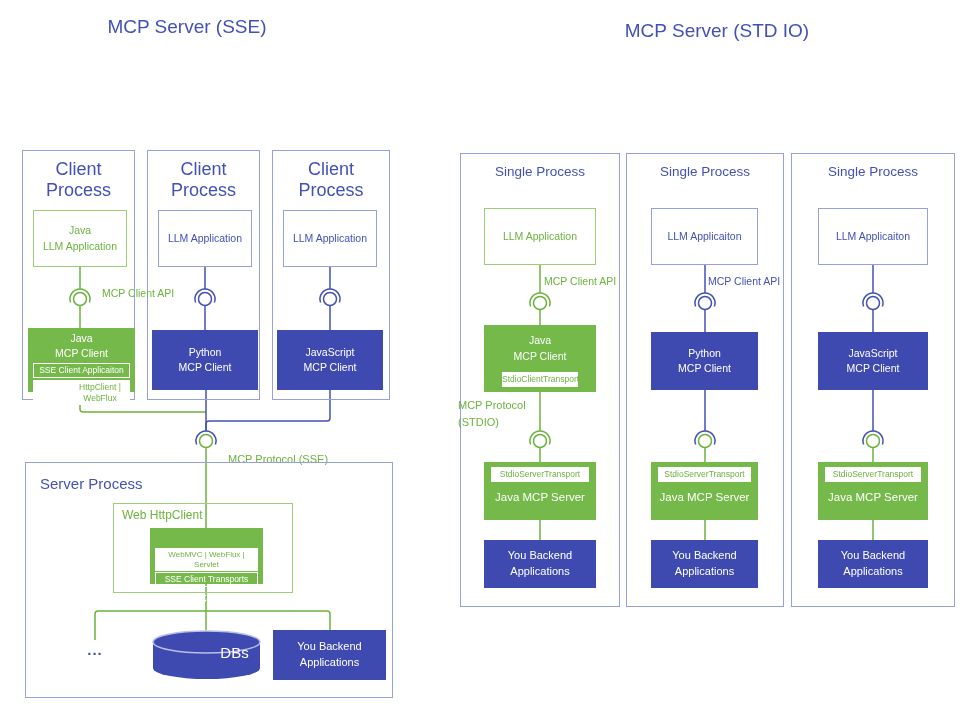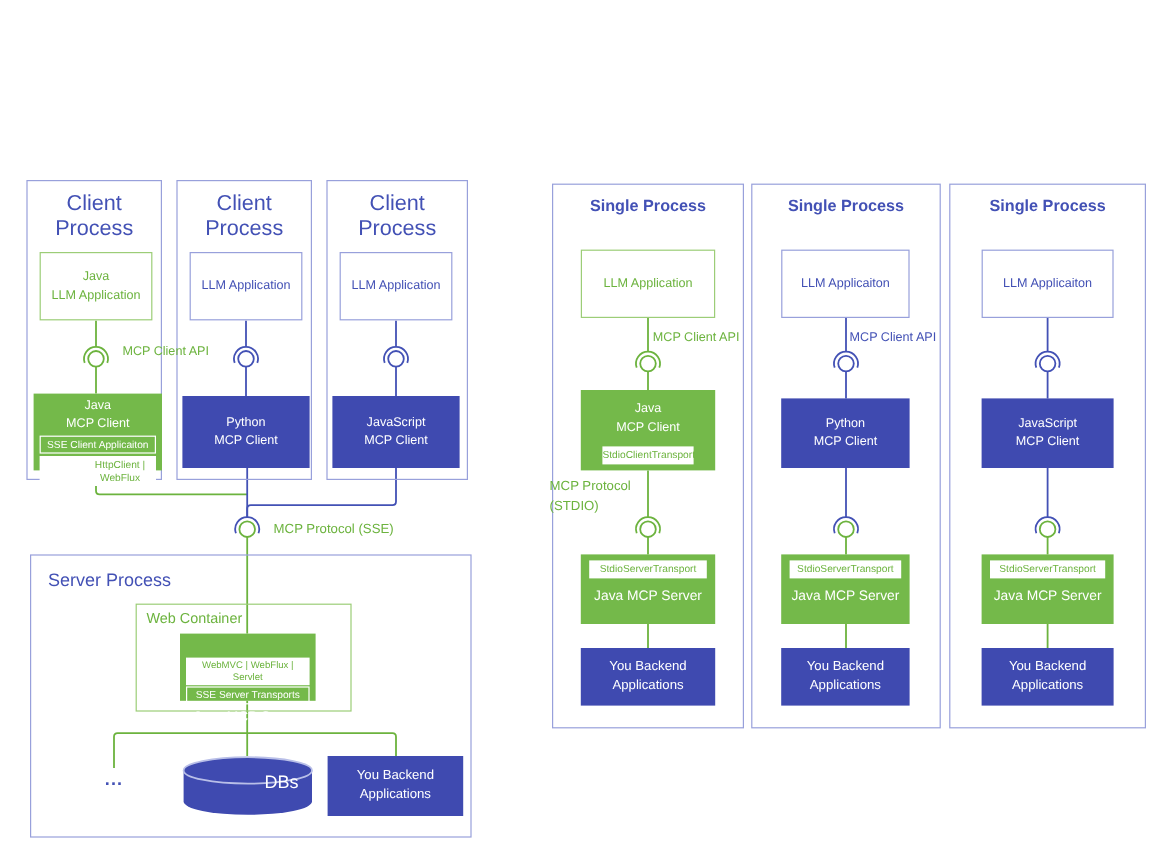--- a/index.html
+++ b/index.html
@@ -9,21 +9,21 @@
   }
   svg.layer { position:absolute; left:0; top:0; pointer-events:none; }
   .st-g { stroke:var(--green-text); stroke-width:1.5; fill:none; }
   .st-b { stroke:var(--blue-text);  stroke-width:1.5; fill:none; }
   .ball-g { stroke:var(--green-text); stroke-width:1.5; fill:#fff; }
   .ball-b { stroke:var(--blue-text);  stroke-width:1.5; fill:#fff; }
 
   .box { position:absolute; box-sizing:border-box; }
   .proc { border:1.5px solid var(--blue-border); background:transparent; }
   .proc-label { color:var(--blue-text); font-size:18px; text-align:center; padding-top:8px; }
-  .proc-label.lg { font-size:13.5px; padding-top:10px;font-weight:bold; }
+  .proc-label.lg { font-size:13.5px; padding-top:10px; }
 
   .outline { border:1px solid; display:flex; flex-direction:column; align-items:center;
              justify-content:center; font-size:10.5px; line-height:1.45; text-align:center;
              background:#fff; }
   .outline.blue  { border-color:var(--blue-border);  color:var(--blue-text); }
   .outline.green { border-color:var(--green-border); color:var(--green-text); }
 
   .fill { display:flex; flex-direction:column; align-items:center; justify-content:center;
           color:#fff; font-size:10.5px; line-height:1.45; text-align:center; }
   .fill.blue  { background:var(--blue-fill); }
@@ -108,20 +108,21 @@
     <g>
       <path class="st-g" d="M530.6 444.4 A10 10 0 1 1 549.4 444.4"></path>
       <circle class="ball-g" cx="540" cy="441" r="6.5"></circle>
       <path class="st-b" d="M695.6 444.4 A10 10 0 1 1 714.4 444.4"></path>
       <circle class="ball-g" cx="705" cy="441" r="6.5"></circle>
       <path class="st-b" d="M863.6 444.4 A10 10 0 1 1 882.4 444.4"></path>
       <circle class="ball-g" cx="873" cy="441" r="6.5"></circle>
     </g>
   </svg>
 
+  <div class="title" style="left:27px; top:16px; width:320px;">MCP Server (SSE)</div>
 
   <div class="box proc" style="left:22px; top:150px; width:113px; height:250px;">
     <div class="proc-label">Client Process</div>
   </div>
   <div class="box proc" style="left:147px; top:150px; width:113px; height:250px;">
     <div class="proc-label">Client Process</div>
   </div>
   <div class="box proc" style="left:272px; top:150px; width:118px; height:250px;">
     <div class="proc-label">Client Process</div>
   </div>
@@ -147,42 +148,43 @@
   </div>
   <div class="box fill blue" style="left:152px; top:330px; width:106px; height:60px;">
     <div>Python</div>
     <div>MCP Client</div>
   </div>
   <div class="box fill blue" style="left:277px; top:330px; width:106px; height:60px;">
     <div>JavaScript</div>
     <div>MCP Client</div>
   </div>
 
-  <div class="lbl green" style="left:228px; top:434px;">MCP Protocol (SSE)</div>
+  <div class="lbl green" style="left:228px; top:452px;">MCP Protocol (SSE)</div>
 
   <div class="box proc" style="left:25px; top:462px; width:368px; height:236px;"></div>
   <div class="lbl blue" style="left:40px; top:474px; font-size:15px;">Server Process</div>
 
   <div class="box" style="left:113px; top:503px; width:180px; height:90px; border:1px solid var(--green-border);"></div>
-  <div class="lbl green" style="left:122px; top:508px; font-size:12px;">Web Container</div>
+  <div class="lbl green" style="left:122px; top:508px; font-size:12px;">Web HttpClient</div>
 
   <div class="box fill green top" style="left:150px; top:528px; width:113px; height:56px; padding-top:20px;">
     <div class="bar wf" style="width:103px; margin:0 auto; font-size:8px; padding:1.5px 0;">WebMVC | WebFlux | Servlet</div>
-    <div class="bar wb" style="width:103px; margin:1px auto 0;">SSE Server Transports</div>
+    <div class="bar wb" style="width:103px; margin:1px auto 0;">SSE Client Transports</div>
     <div style="margin-top:3px; font-size:11.5px;">Java MCP Server</div>
   </div>
 
   <div class="dots" style="left:75px; top:641px; width:40px;">...</div>
   <div class="dbs-text" style="left:153px; top:644px; width:107px;padding-left:28px;">DBs</div>
 
   <div class="box fill blue" style="left:273px; top:630px; width:113px; height:50px; font-size:11px;">
     <div>You Backend</div>
     <div>Applications</div>
   </div>
 
+  <div class="title" style="left:557px; top:20px; width:320px;">MCP Server (STD IO)</div>
 
   <div class="box proc" style="left:460px; top:153px; width:160px; height:454px;">
     <div class="proc-label lg">Single Process</div>
   </div>
   <div class="box proc" style="left:626px; top:153px; width:158px; height:454px;">
     <div class="proc-label lg">Single Process</div>
   </div>
   <div class="box proc" style="left:791px; top:153px; width:164px; height:454px;">
     <div class="proc-label lg">Single Process</div>
   </div>

